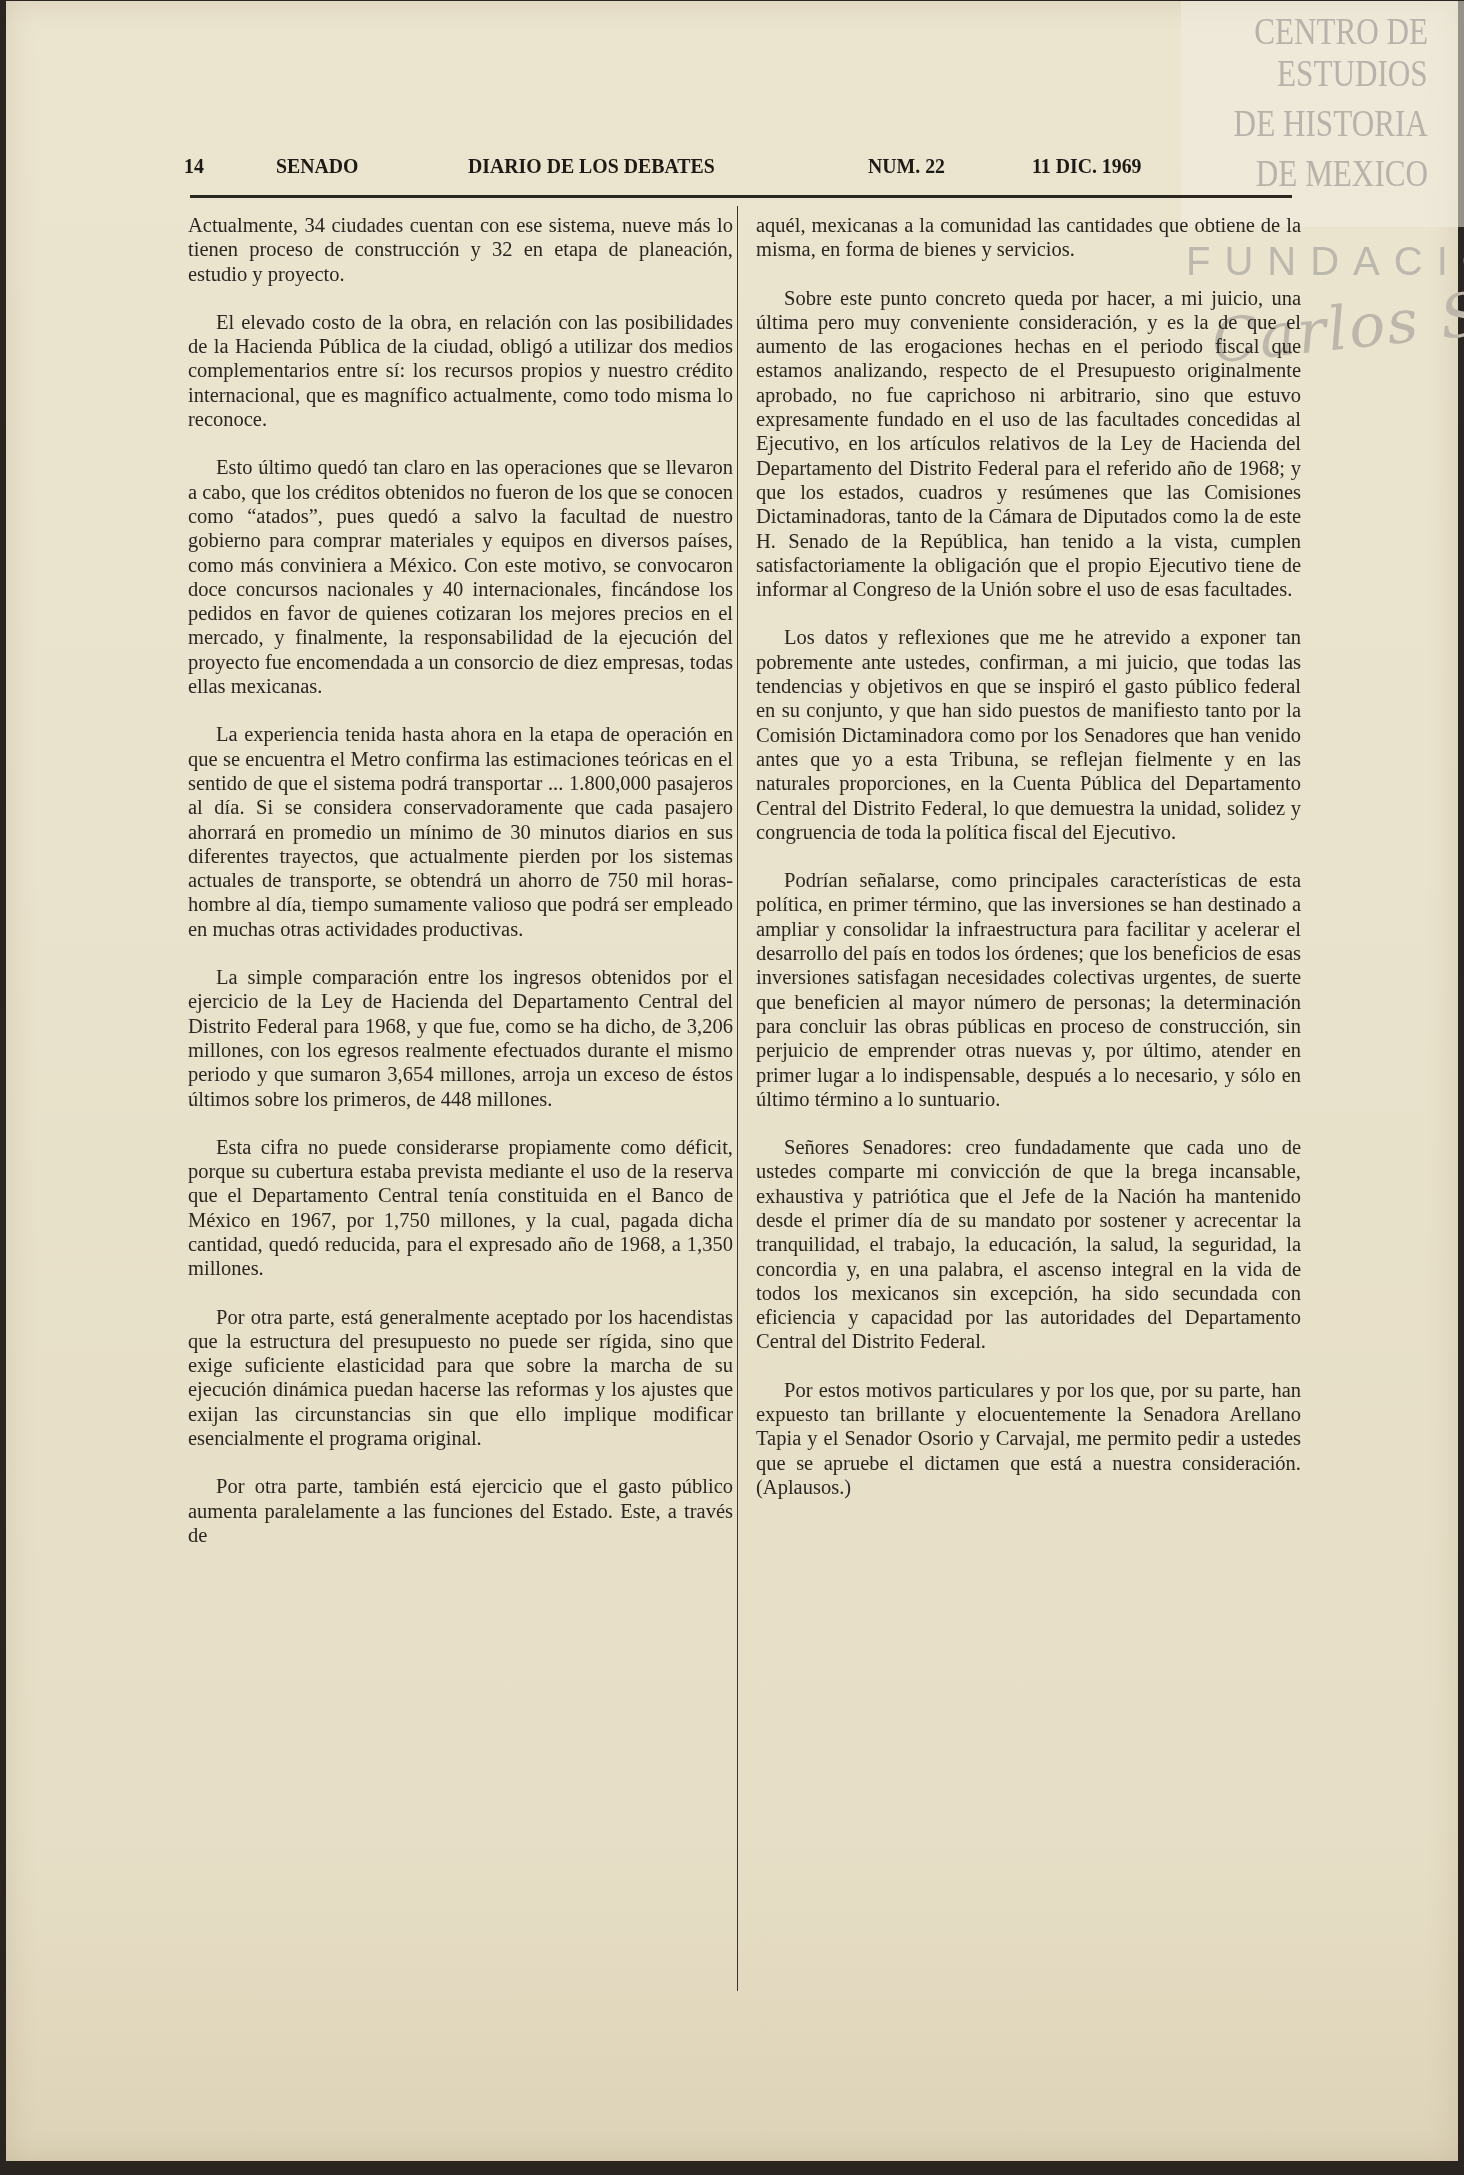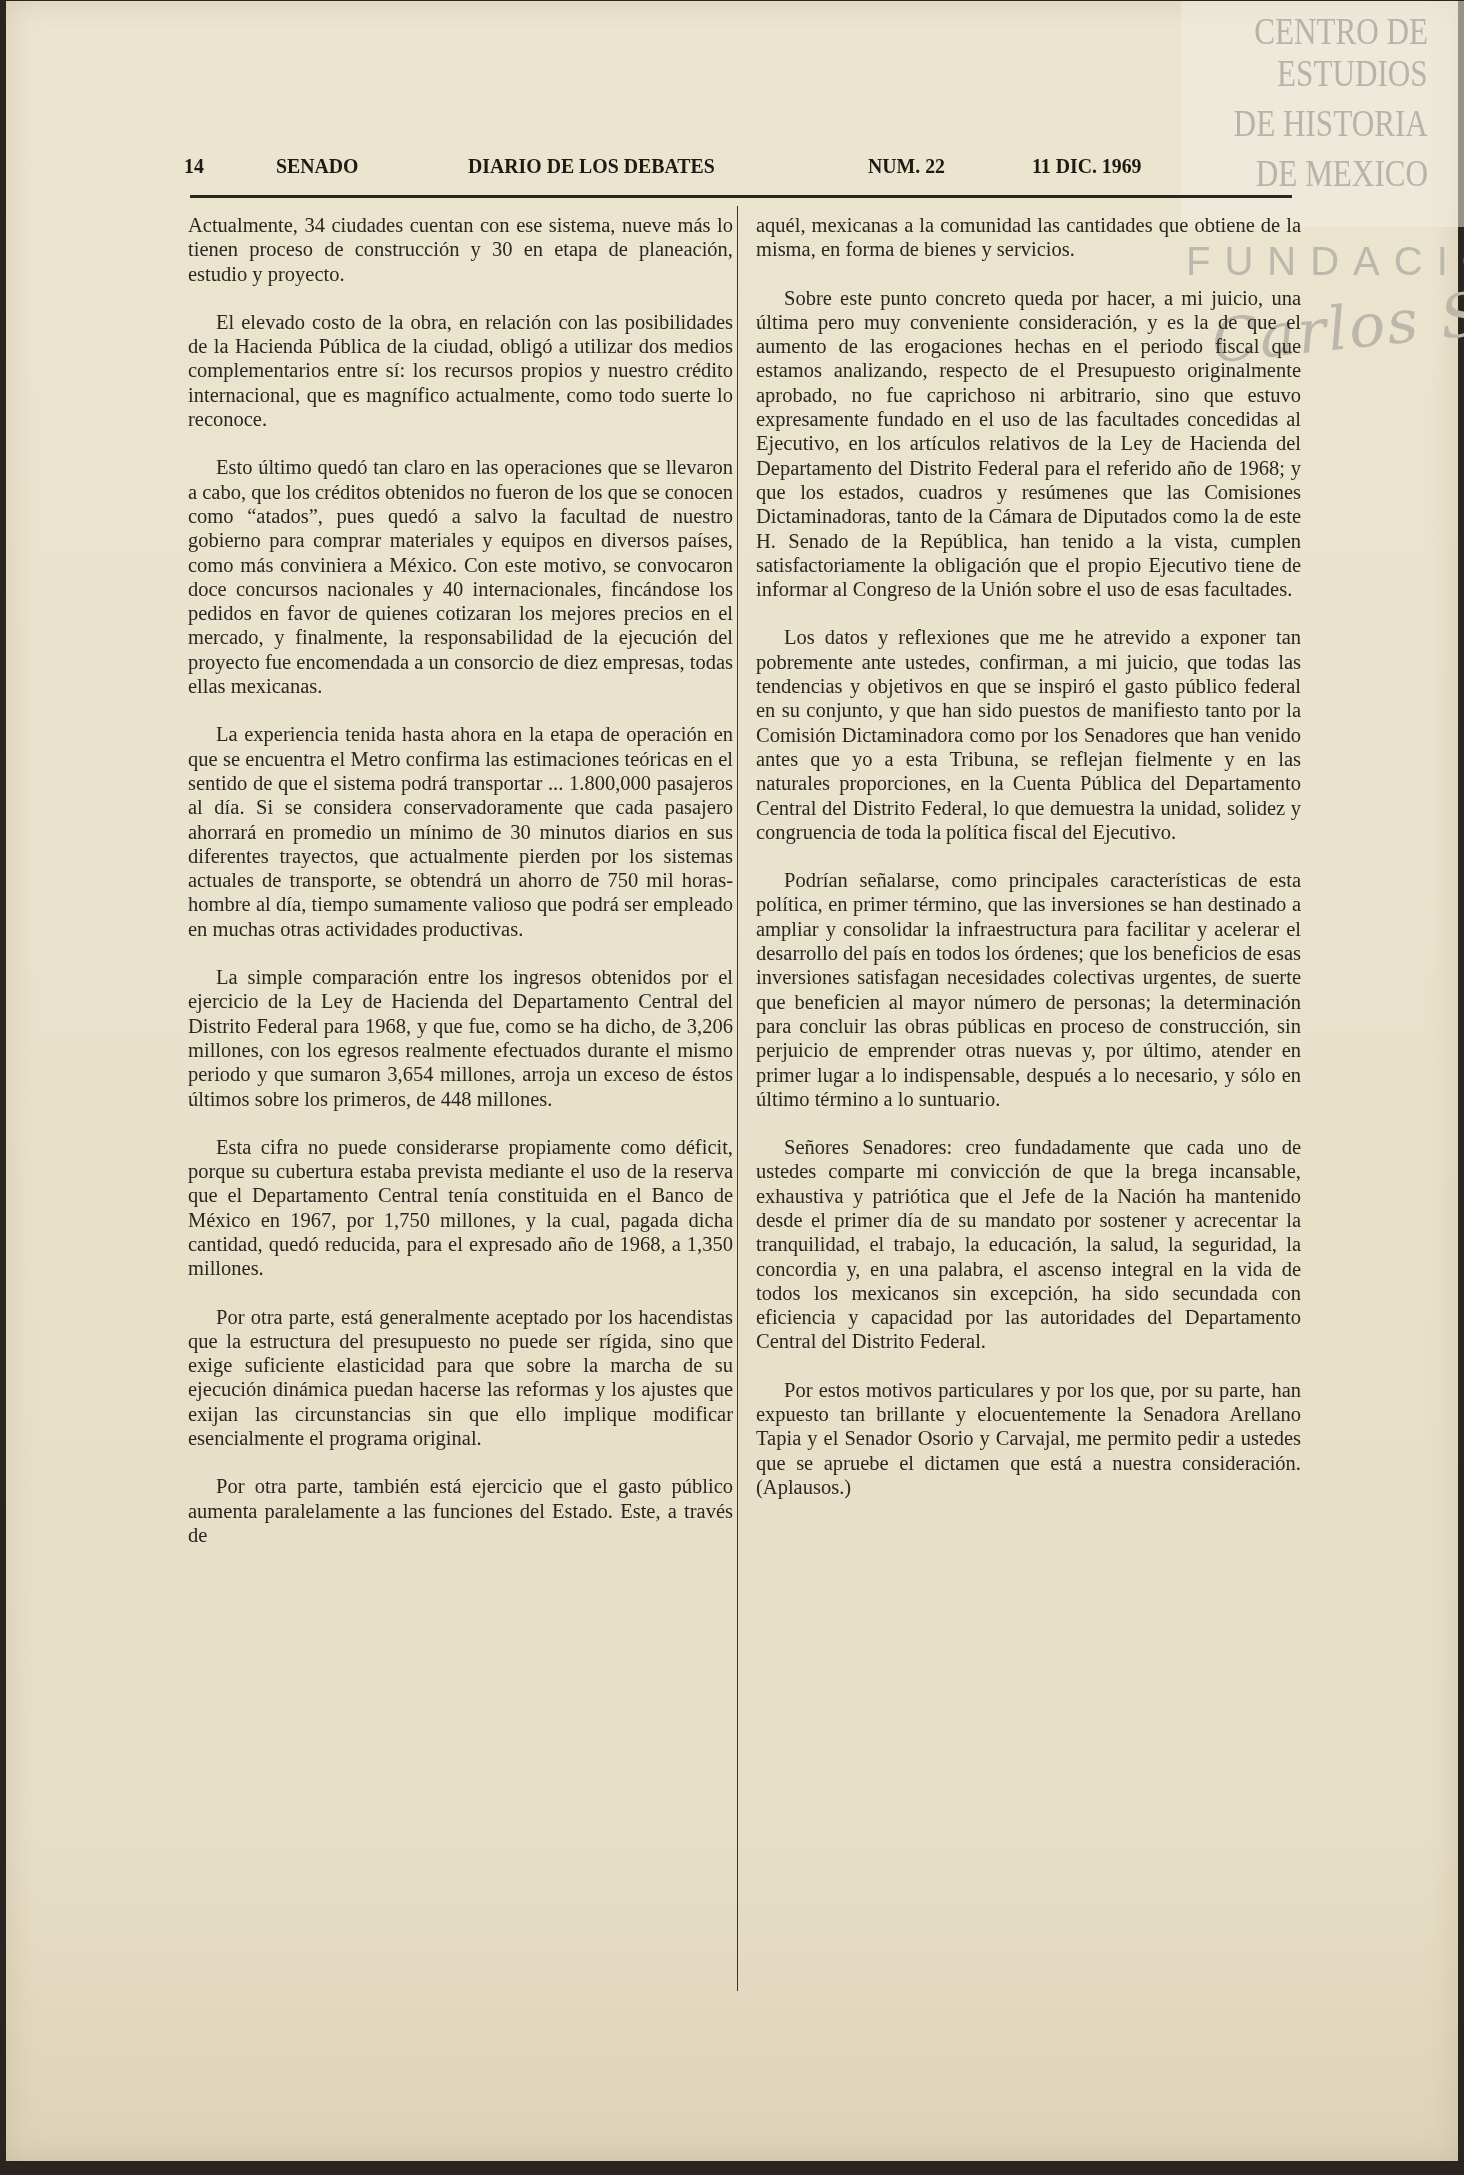--- a/index.html
+++ b/index.html
@@ -60,22 +60,22 @@
     <span style="left:92px;">SENADO</span>
     <span style="left:284px;">DIARIO DE LOS DEBATES</span>
     <span style="left:684px;">NUM. 22</span>
     <span style="left:848px;">11 DIC. 1969</span>
   </div>
   <div class="rule"></div>
 
   <div class="col-divider"></div>
 
   <div class="col left">
-    <p class="cont">Actualmente, 34 ciudades cuentan con ese sistema, nueve más lo tienen proceso de construcción y 30 en etapa de planeación, estudio y proyecto.</p>
-    <p>El elevado costo de la obra, en relación con las posibilidades de la Hacienda Pública de la ciudad, obligó a utilizar dos medios complementarios entre sí: los recursos propios y nuestro crédito internacional, que es magnífico actualmente, como todo suerte lo reconoce.</p>
+    <p class="cont">Actualmente, 34 ciudades cuentan con ese sistema, nueve más lo tienen proceso de construcción y 32 en etapa de planeación, estudio y proyecto.</p>
+    <p>El elevado costo de la obra, en relación con las posibilidades de la Hacienda Pública de la ciudad, obligó a utilizar dos medios complementarios entre sí: los recursos propios y nuestro crédito internacional, que es magnífico actualmente, como todo misma lo reconoce.</p>
     <p>Esto último quedó tan claro en las operaciones que se llevaron a cabo, que los créditos obtenidos no fueron de los que se conocen como “atados”, pues quedó a salvo la facultad de nuestro gobierno para comprar materiales y equipos en diversos países, como más conviniera a México. Con este motivo, se convocaron doce concursos nacionales y 40 internacionales, fincándose los pedidos en favor de quienes cotizaran los mejores precios en el mercado, y finalmente, la responsabilidad de la ejecución del proyecto fue encomendada a un consorcio de diez empresas, todas ellas mexicanas.</p>
     <p>La experiencia tenida hasta ahora en la etapa de operación en que se encuentra el Metro confirma las estimaciones teóricas en el sentido de que el sistema podrá transportar ... 1.800,000 pasajeros al día. Si se considera conservadoramente que cada pasajero ahorrará en promedio un mínimo de 30 minutos diarios en sus diferentes trayectos, que actualmente pierden por los sistemas actuales de transporte, se obtendrá un ahorro de 750 mil horas-hombre al día, tiempo sumamente valioso que podrá ser empleado en muchas otras actividades productivas.</p>
     <p>La simple comparación entre los ingresos obtenidos por el ejercicio de la Ley de Hacienda del Departamento Central del Distrito Federal para 1968, y que fue, como se ha dicho, de 3,206 millones, con los egresos realmente efectuados durante el mismo periodo y que sumaron 3,654 millones, arroja un exceso de éstos últimos sobre los primeros, de 448 millones.</p>
     <p>Esta cifra no puede considerarse propiamente como déficit, porque su cubertura estaba prevista mediante el uso de la reserva que el Departamento Central tenía constituida en el Banco de México en 1967, por 1,750 millones, y la cual, pagada dicha cantidad, quedó reducida, para el expresado año de 1968, a 1,350 millones.</p>
     <p>Por otra parte, está generalmente aceptado por los hacendistas que la estructura del presupuesto no puede ser rígida, sino que exige suficiente elasticidad para que sobre la marcha de su ejecución dinámica puedan hacerse las reformas y los ajustes que exijan las circunstancias sin que ello implique modificar esencialmente el programa original.</p>
     <p>Por otra parte, también está ejercicio que el gasto público aumenta paralelamente a las funciones del Estado. Este, a través de</p>
   </div>
 
   <div class="col right">
     <p class="cont">aquél, mexicanas a la comunidad las cantidades que obtiene de la misma, en forma de bienes y servicios.</p>

